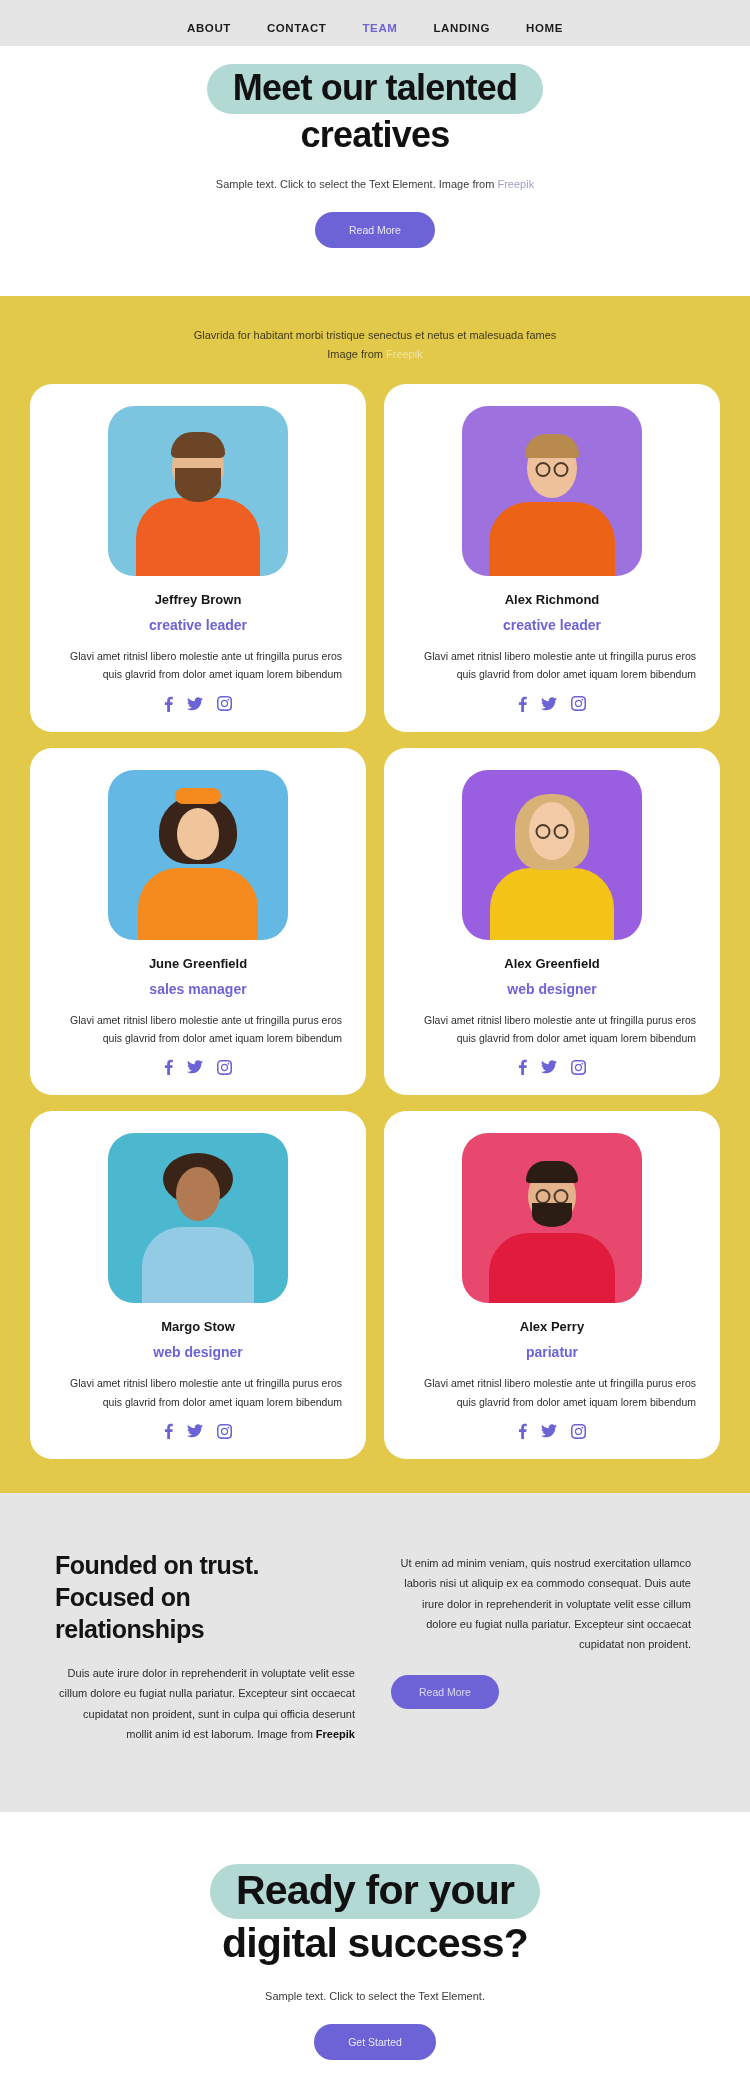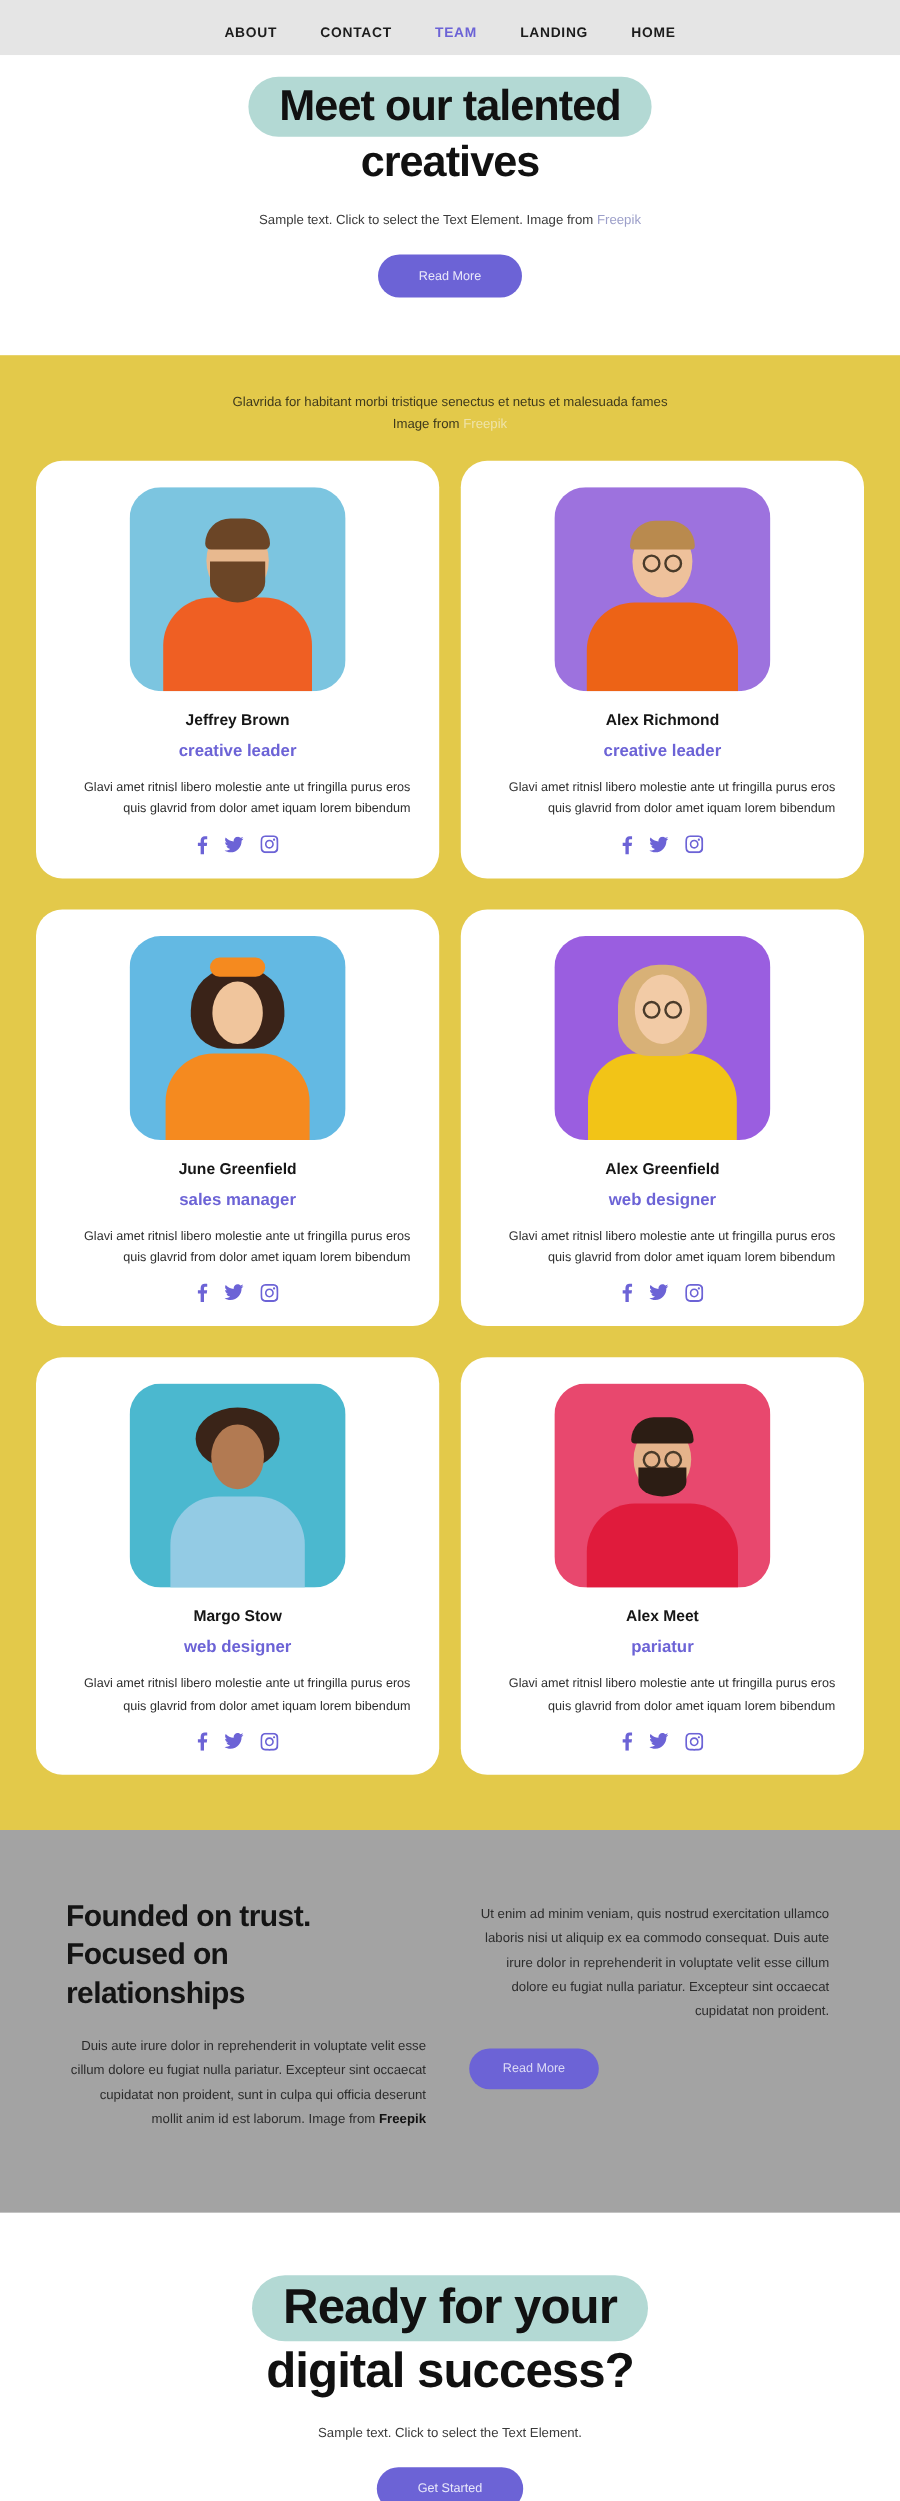--- a/index.html
+++ b/index.html
@@ -82,24 +82,24 @@
     text-align: center;
     font-size: 11px;
     color: #3f3a1c;
     line-height: 1.7;
     margin-bottom: 20px;
   }
   .team-intro .lnk { color: #efe3a8; }
 
   .grid {
     width: 690px;
-    margin: 12px auto;
+    margin: 0 auto;
     display: grid;
     grid-template-columns: 1fr 1fr;
-    gap: 26px 18px;
+    gap: 16px 18px;
   }
   .card {
     background: #ffffff;
     border-radius: 22px;
     padding: 22px 24px 20px 24px;
     text-align: center;
   }
   .photo {
     width: 180px;
     height: 170px;
@@ -139,21 +139,21 @@
   .ph-bg { position: absolute; inset: 0; }
   .head { border-radius: 50%; position: absolute; left: 50%; transform: translateX(-50%); }
   .hair { position: absolute; left: 50%; transform: translateX(-50%); }
   .body { position: absolute; left: 50%; transform: translateX(-50%); border-radius: 40px 40px 0 0; }
   .glasses { position: absolute; left: 50%; transform: translateX(-50%); display: flex; gap: 3px; align-items: center; }
   .lens { width: 15px; height: 15px; border: 2px solid #4a3b2a; border-radius: 50%; }
   .beard { position: absolute; left: 50%; transform: translateX(-50%); border-radius: 0 0 50% 50%; }
 
   
   .founded {
-    background: #a3a3a3;
+    background: #e5e5e5;
     padding: 56px 0 68px 0;
   }
   .founded-inner {
     width: 640px;
     margin: 0 auto;
     display: flex;
     gap: 36px;
     align-items: flex-start;
   }
   .founded-left { width: 300px; }
@@ -400,21 +400,21 @@
         <div class="ph-bg" style="background: rgb(232, 72, 110);"></div>
         <div class="body" style="bottom: 0px; width: 126px; height: 70px; background: rgb(224, 27, 60);"></div>
         <div class="head" style="top: 34px; width: 48px; height: 58px; background: rgb(229, 179, 139);"></div>
         <div class="hair" style="top: 28px; width: 52px; height: 22px; border-radius: 24px 24px 4px 4px; background: rgb(44, 29, 20);"></div>
         <div class="glasses" style="top:56px;">
           <div class="lens"></div>
           <div class="lens"></div>
         </div>
         <div class="beard" style="top: 70px; width: 40px; height: 24px; background: rgb(44, 29, 20);"></div>
       </div>
-      <div class="card-name">Alex Meet</div>
+      <div class="card-name">Alex Perry</div>
       <div class="card-role">pariatur</div>
       <div class="card-text">Glavi amet ritnisl libero molestie ante ut fringilla purus eros quis glavrid from dolor amet iquam lorem bibendum</div>
       <div class="socials">
         <a href="#">
             <svg width="9" height="16" viewBox="0 0 9 16">
               <path d="M6 16V9h2.3l.4-2.7H6V4.6c0-.8.2-1.3 1.3-1.3H8.8V.9C8.6.9 7.7.8 6.7.8 4.6.8 3.2 2.1 3.2 4.4v1.9H.9V9h2.3v7H6z"></path>
             </svg>
           </a>
         <a href="#">
             <svg width="16" height="14" viewBox="0 0 16 14">

